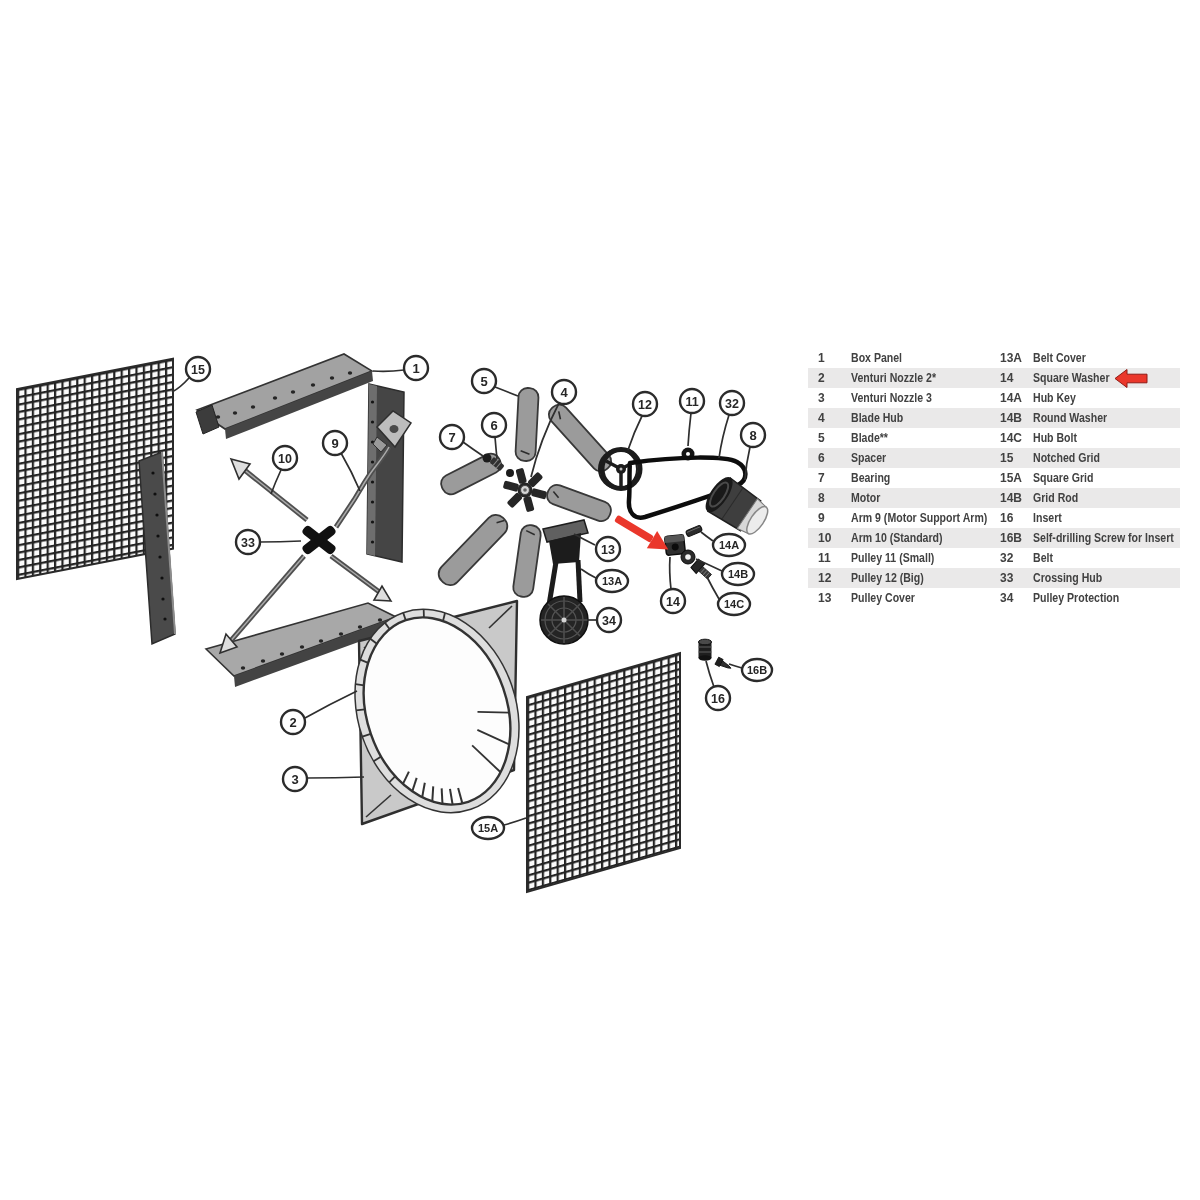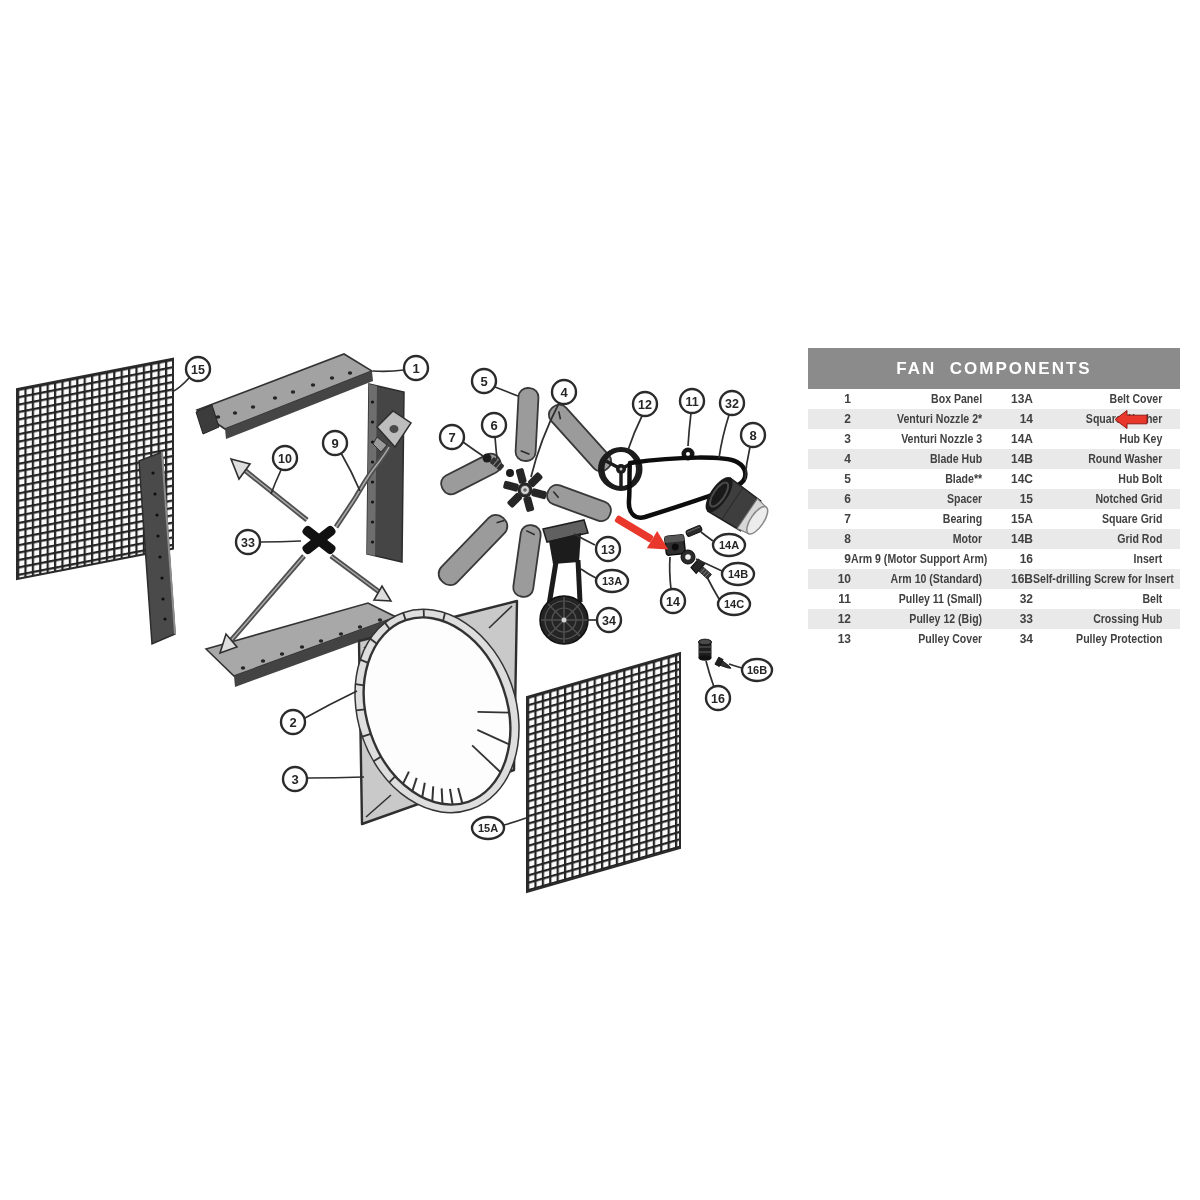--- a/index.html
+++ b/index.html
@@ -1,17 +1,17 @@
 <!DOCTYPE html>
 <html><head>
 <meta charset="utf-8">
 <style>
   html,body{margin:0;padding:0;background:#fff;}
   .stage{position:relative;width:1200px;height:1200px;background:#ffffff;overflow:hidden;
-         font-family:"Liberation Sans",sans-serif;text-align:right;}
+         font-family:"Liberation Sans",sans-serif;}
   svg{position:absolute;left:0;top:0;}
   
   .parts-table{position:absolute;left:808px;top:348px;width:372px;}
   .thead{height:41px;background:#8b8b8b;color:#ffffff;font-size:17px;font-weight:bold;
          letter-spacing:2px;display:flex;align-items:center;justify-content:center;white-space:pre;}
   .trow{display:flex;align-items:center;height:20px;font-size:12px;font-weight:bold;
         color:#414141;position:relative;white-space:nowrap;}
   .trow:nth-child(even){background:#eae9e9;}
   .cell{display:block;}
   .num1{width:33px;padding-left:10px;flex:none;}
@@ -436,21 +436,20 @@
         <circle class="cc" cx="295" cy="779" r="12"></circle>
         <text class="ctext t1" x="295" y="783.5">3</text>
       </g>
   <g>
         <ellipse class="cc" cx="488" cy="828" rx="16" ry="11"></ellipse>
         <text class="ctext t3" x="488" y="832">15A</text>
       </g>
 </svg>
 
 <div class="parts-table">
-  <div class="thead">FAN  COMPONENTS</div>
   <div class="tbody">
     <div class="trow">
       <span class="cell num1">1</span>
       <span class="cell name1">Box Panel</span>
       <span class="cell num2">13A</span>
       <span class="cell name2">Belt Cover</span>
     </div>
     <div class="trow">
       <span class="cell num1">2</span>
       <span class="cell name1">Venturi Nozzle 2*</span>

